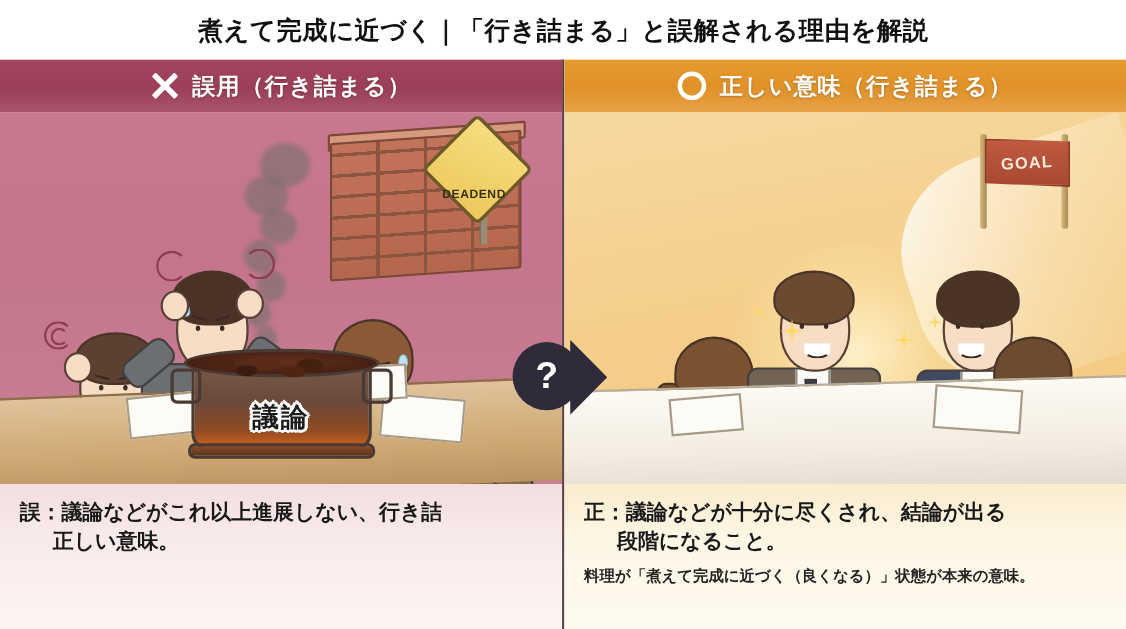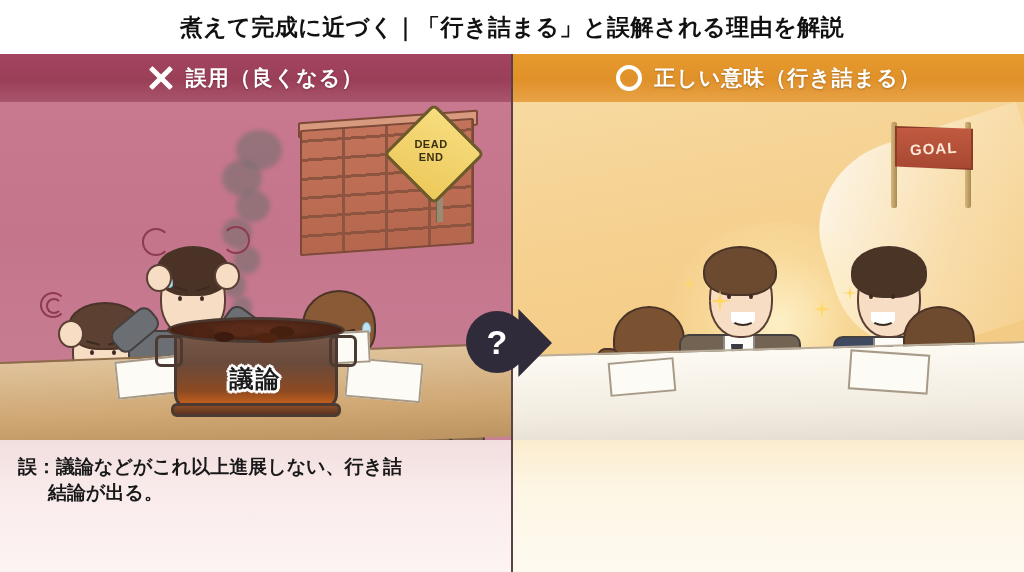--- a/index.html
+++ b/index.html
@@ -143,22 +143,22 @@
   }
   .sign-plate {
     left: 398px; top: 16px; width: 66px; height: 66px;
     background: linear-gradient(160deg,#f7dd7f 0%,#ecc95a 100%);
     border: 3px solid #6d5a2a;
     border-radius: 6px;
     transform: rotate(45deg);
   }
   .sign-text {
     left: 398px; top: 16px; width: 66px; height: 66px;
-    display: flex; flex-direction: column;
-    align-items: center; justify-content: center;
+    display: flex; flex-direction: row;
+    align-items: flex-end; justify-content: center;
     color: #3a2f14;
     font-size: 11px; font-weight: bold;
     line-height: 1.15;
     letter-spacing: .5px;
   }
 
   
   .goal-path {
     right: -30px; top: 30px; width: 230px; height: 210px;
     background: linear-gradient(120deg, rgba(255,255,255,.85) 0%, rgba(255,246,225,.35) 55%, rgba(255,255,255,0) 100%);
@@ -371,21 +371,21 @@
 <div class="title-bar">
   <div class="title-text">煮えて完成に近づく｜「行き詰まる」と誤解される理由を解説</div>
 </div>
 
 <div class="panels">
 
   <div class="panel panel-left">
 
     <div class="panel-head head-left">
       <span class="mark mark-x"></span>
-      <span class="panel-head-label">誤用（良くなる）</span>
+      <span class="panel-head-label">誤用（行き詰まる）</span>
     </div>
 
     <div class="stage stage-left">
 
       <div class="fig brick-top"></div>
       <div class="fig brick-wall"></div>
 
       <div class="fig sign-post"></div>
       <div class="fig sign-plate"></div>
       <div class="fig sign-text">
@@ -494,21 +494,21 @@
           <div class="pot-base"></div>
           <div class="pot-label">議論</div>
         </div>
       </div>
 
     </div>
 
     <div class="caption cap-left">
       <p class="cap-main">
         <span>誤：議論などがこれ以上進展しない、行き詰</span><br>
-        <span class="ind">結論が出る。</span>
+        <span class="ind">正しい意味。</span>
       </p>
     </div>
   </div>
 
   <div class="panel panel-right">
 
     <div class="panel-head head-right">
       <span class="mark mark-o"></span>
       <span class="panel-head-label">正しい意味（行き詰まる）</span>
     </div>
@@ -583,20 +583,25 @@
 
       <div class="fig spark" style="left:196px;bottom:128px;width:22px;height:22px;"></div>
       <div class="fig spark" style="left:300px;bottom:122px;width:18px;height:18px;"></div>
       <div class="fig spark" style="left:330px;bottom:140px;width:14px;height:14px;"></div>
       <div class="fig spark" style="left:170px;bottom:150px;width:13px;height:13px;"></div>
 
 
     </div>
 
     <div class="caption cap-right">
+      <p class="cap-main">
+        <span>正：議論などが十分に尽くされ、結論が出る</span><br>
+        <span class="ind">段階になること。</span>
+      </p>
+      <p class="cap-sub">料理が「煮えて完成に近づく（良くなる）」状態が本来の意味。</p>
     </div>
   </div>
 
   <div class="center-badge">
     <div class="arrow-shape"></div>
     <div class="q-circle">
       <span>?</span>
     </div>
   </div>
 

